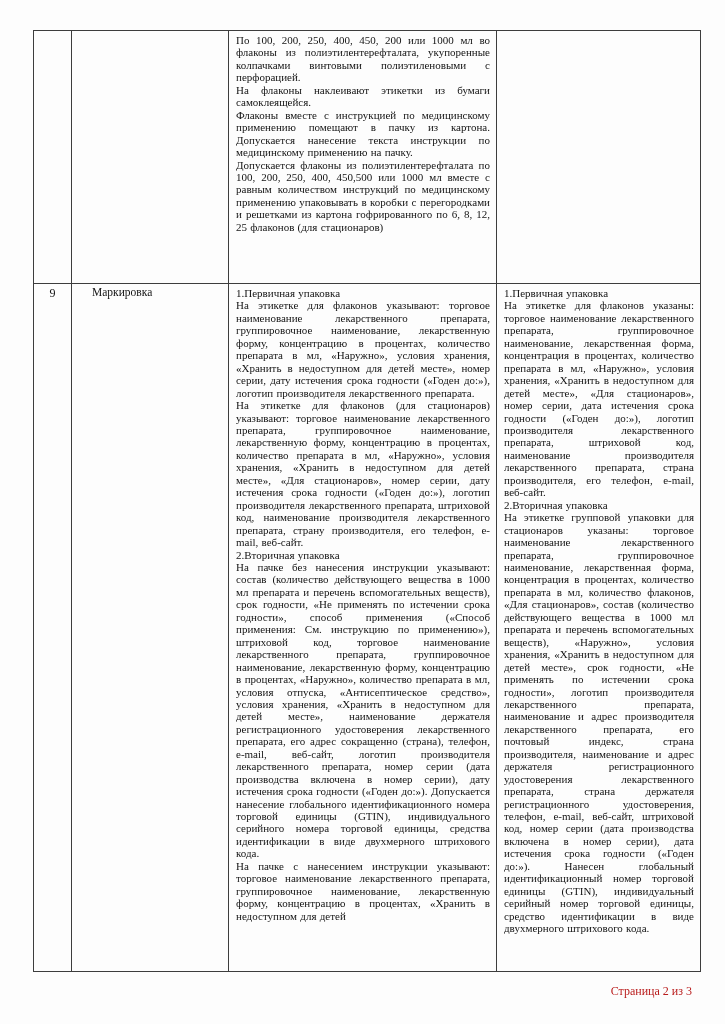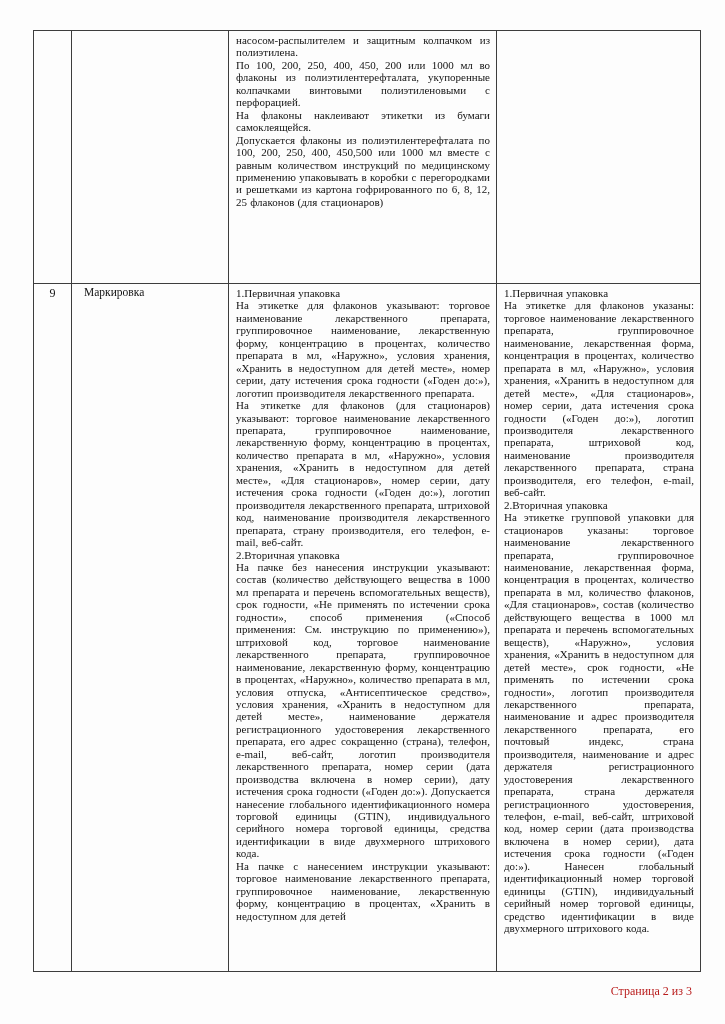--- a/index.html
+++ b/index.html
@@ -35,21 +35,21 @@
     overflow: hidden;
     border-left: 1px solid #3d3d3d;
   }
   .cell:first-child { border-left: none; }
   .cell-num {
     text-align: center;
     padding-top: 2px;
     font-size: 12px;
   }
   .cell-section {
-    padding: 2px 6px 0 12px;
+    padding: 2px 6px 0 20px;
     font-size: 11.5px;
   }
   .cell-text {
     padding: 3px 6px 0 7px;
     font-size: 11px;
     line-height: 12.45px;
   }
   .cell-text p {
     margin: 0;
     text-align: justify;
@@ -67,23 +67,23 @@
 <body>
 
 <div class="page">
 
   <div class="doc-table">
 
     <div class="trow trow-continuation">
       <div class="cell cell-num"></div>
       <div class="cell cell-section"></div>
       <div class="cell cell-text">
-          <p>насосом-распылителем и защитным колпачком из полиэтилена.</p>
           <p>По 100, 200, 250, 400, 450, 200 или 1000 мл во флаконы из полиэтилентерефталата, укупоренные колпачками винтовыми полиэтиленовыми с перфорацией.</p>
           <p>На флаконы наклеивают этикетки из бумаги самоклеящейся.</p>
+          <p>Флаконы вместе с инструкцией по медицинскому применению помещают в пачку из картона. Допускается нанесение текста инструкции по медицинскому применению на пачку.</p>
           <p>Допускается флаконы из полиэтилентерефталата по 100, 200, 250, 400, 450,500 или 1000 мл вместе с равным количеством инструкций по медицинскому применению упаковывать в коробки с перегородками и решетками из картона гофрированного по 6, 8, 12, 25 флаконов (для стационаров)</p>
         </div>
       <div class="cell cell-text"></div>
     </div>
 
     <div class="trow trow-marking">
       <div class="cell cell-num">9</div>
       <div class="cell cell-section">Маркировка</div>
       <div class="cell cell-text">
           <p>1.Первичная упаковка</p>

